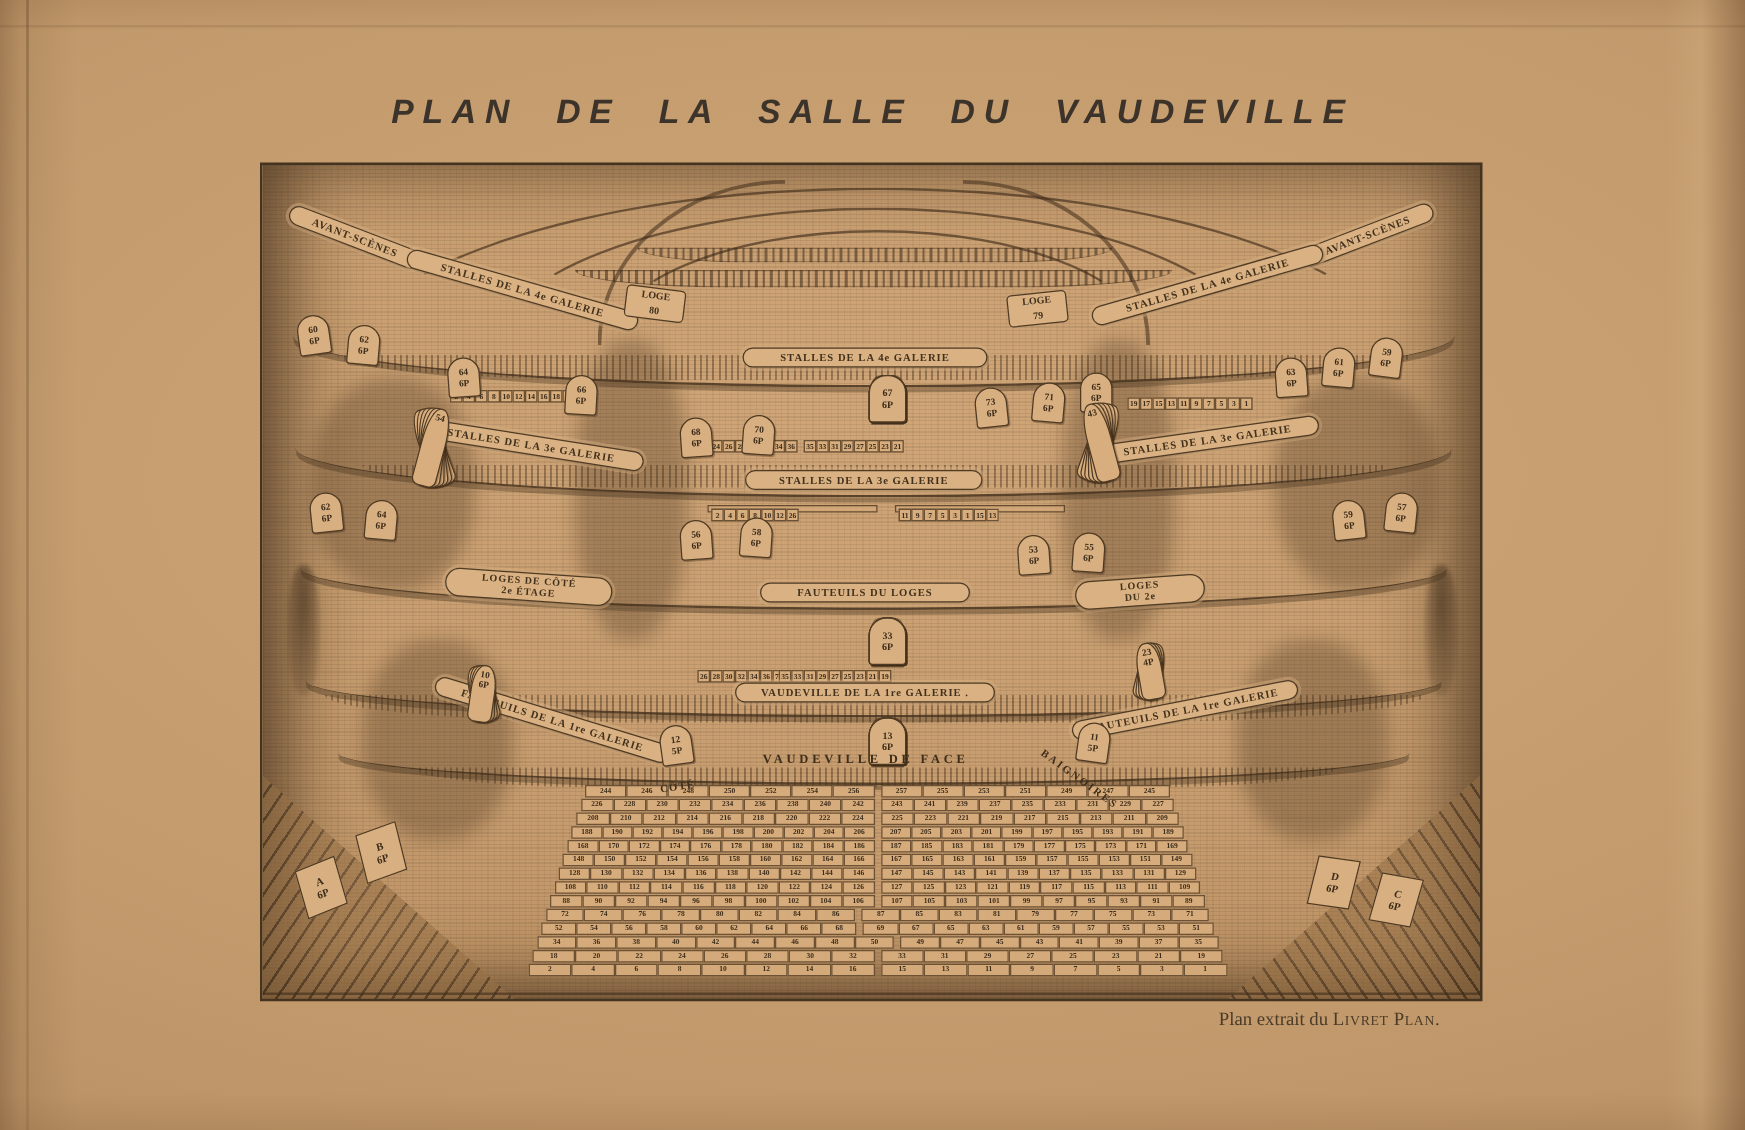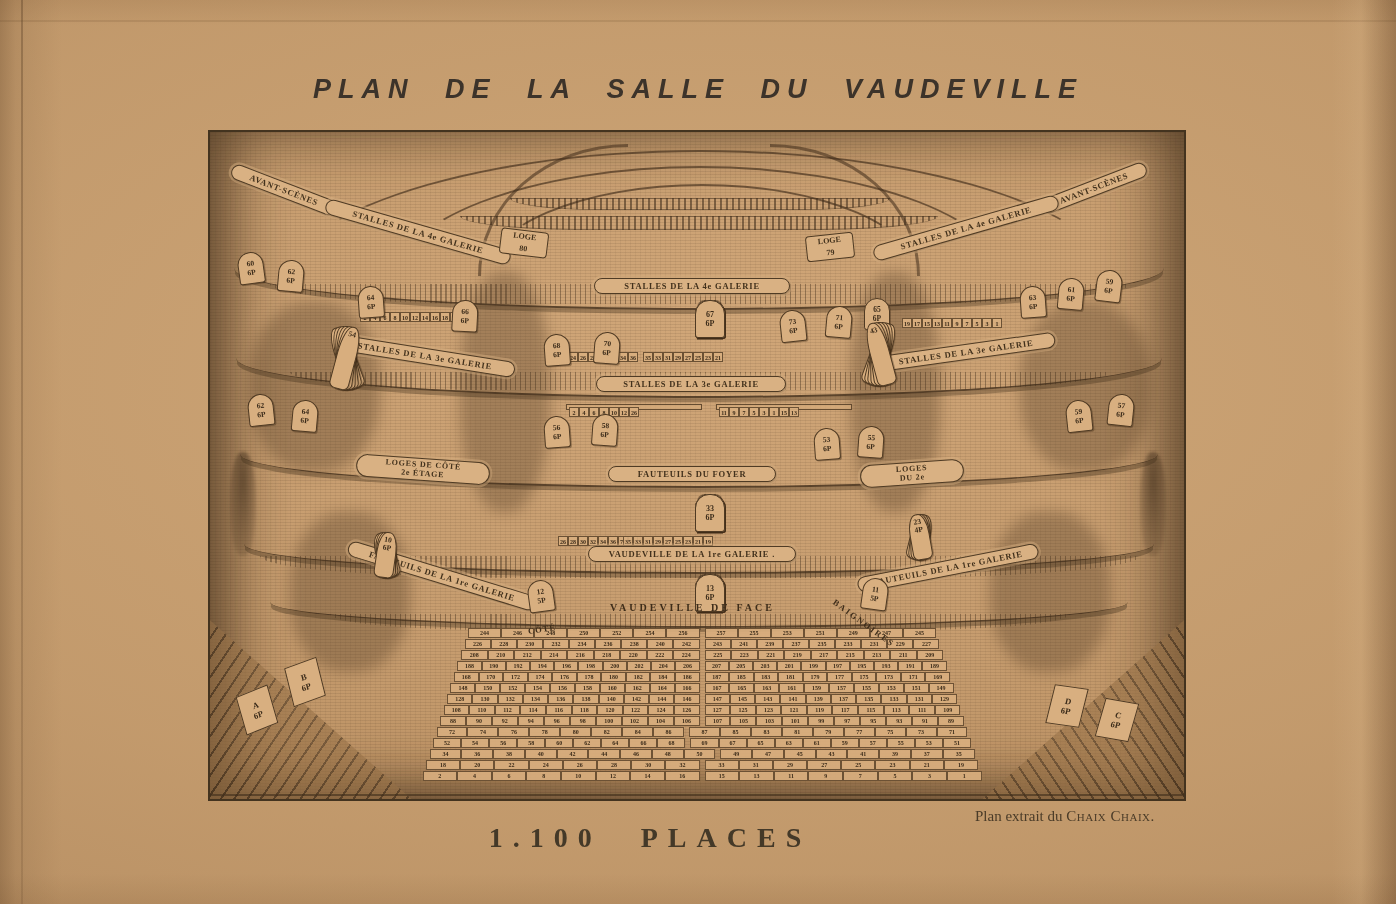--- a/index.html
+++ b/index.html
@@ -735,21 +735,21 @@
       </div>
 
     <div class="banner" style="left:18px;top:50px;width:112px;transform:rotate(21deg)">AVANT-SCÈNES</div>
     <div class="banner" style="left:828px;top:48px;width:112px;transform:rotate(-21deg)">AVANT-SCÈNES</div>
     <div class="banner" style="left:112px;top:92px;width:192px;transform:rotate(16deg)">STALLES DE LA 4e GALERIE</div>
     <div class="banner" style="left:384px;top:146px;width:196px">STALLES DE LA 4e GALERIE</div>
     <div class="banner" style="left:660px;top:88px;width:192px;transform:rotate(-16deg)">STALLES DE LA 4e GALERIE</div>
     <div class="banner" style="left:124px;top:216px;width:182px;transform:rotate(9deg)">STALLES DE LA 3e GALERIE</div>
     <div class="banner" style="left:386px;top:244px;width:190px">STALLES DE LA 3e GALERIE</div>
     <div class="banner" style="left:666px;top:212px;width:180px;transform:rotate(-8deg)">STALLES DE LA 3e GALERIE</div>
-    <div class="banner" style="left:398px;top:334px;width:168px">FAUTEUILS DU FOYER</div>
+    <div class="banner" style="left:398px;top:334px;width:168px">FAUTEUILS DU LOGES</div>
     <div class="banner two" style="left:146px;top:326px;width:134px;transform:rotate(4deg)">
       <span style="position:static;display:block">LOGES DE CÔTÉ</span>
       <span style="position:static;display:block">2e ÉTAGE</span>
     </div>
     <div class="banner two" style="left:650px;top:330px;width:104px;transform:rotate(-4deg)">
       <span style="position:static;display:block">LOGES</span>
       <span style="position:static;display:block">DU 2e</span>
     </div>
     <div class="banner" style="left:378px;top:414px;width:208px">VAUDEVILLE DE LA 1re GALERIE .</div>
     <div class="banner" style="left:134px;top:436px;width:196px;transform:rotate(17deg)">FAUTEUILS DE LA 1re GALERIE</div>
@@ -936,15 +936,14 @@
           <span style="position: static;">25</span>
           <span style="position: static;">4P</span>
         </div>
         <div class="fan" style="height: 46px; transform: rotate(-10deg);">
           <span style="position: static;">23</span>
           <span style="position: static;">4P</span>
         </div>
       </div>
     </div>
 
-  <div class="places">1.100  PLACES</div>
-  <div class="credit"><span>Plan extrait du </span><span class="sc">Chaix Chaix</span><span>.</span></div>
+  <div class="credit"><span>Plan extrait du </span><span class="sc">Livret Plan</span><span>.</span></div>
 </div>
 
 </body></html>

